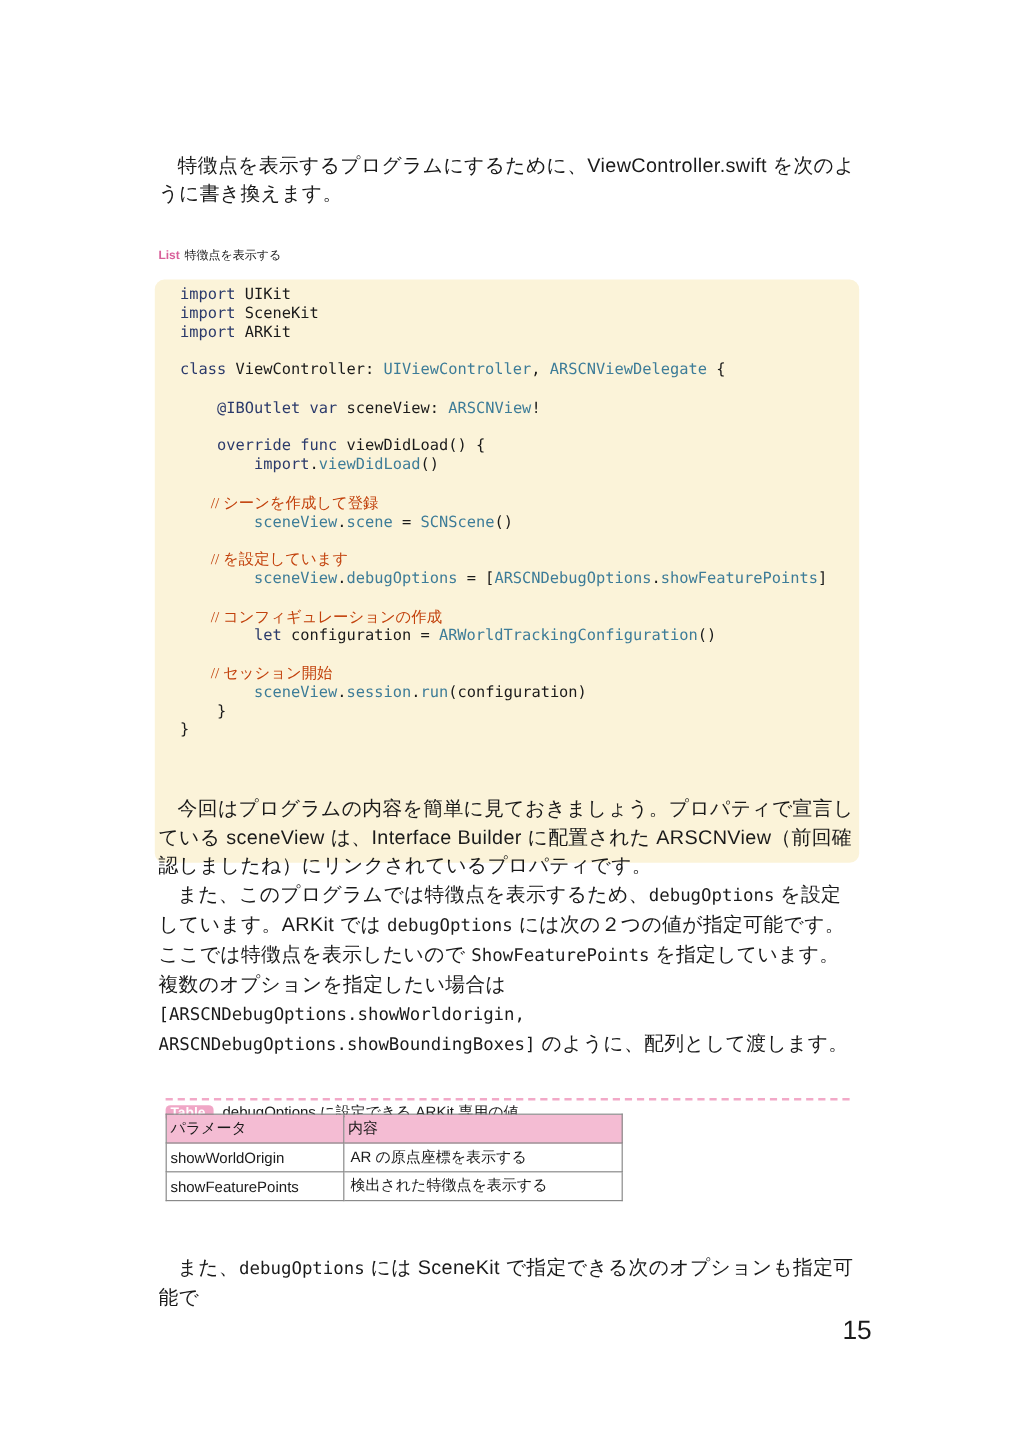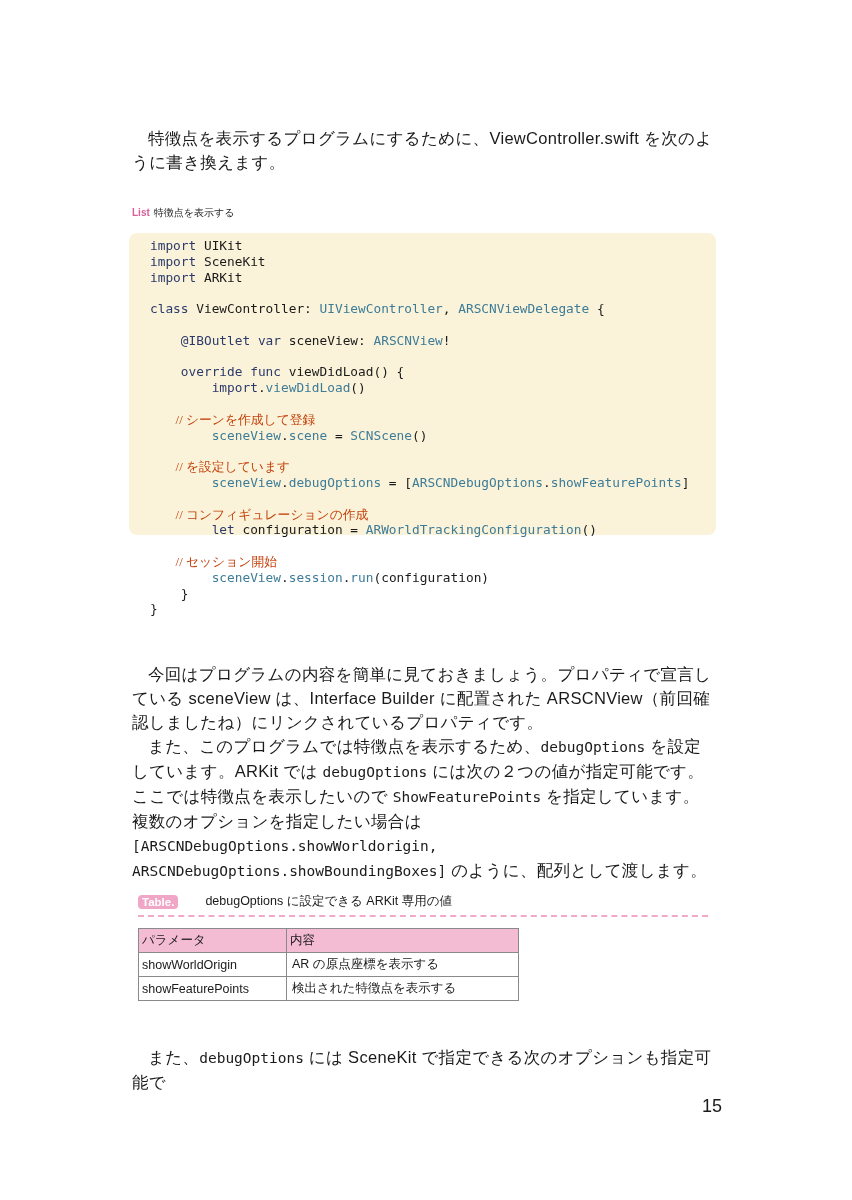--- a/index.html
+++ b/index.html
@@ -7,40 +7,40 @@
   body { position: relative; font-family: "Liberation Sans", "DejaVu Sans", sans-serif; color: #1a1a1a; overflow: hidden; }
 
   .para { position: absolute; left: 132px; width: 584px; font-size: 16.5px; line-height: 24px; letter-spacing: 0.3px; }
   .para p { text-indent: 16px; }
   .mono { font-family: "DejaVu Sans Mono", "Liberation Mono", monospace; font-size: 14.5px; letter-spacing: 0; }
 
   #intro { top: 126px; }
   #list-caption { position: absolute; left: 132px; top: 206px; font-size: 10px; }
   #list-caption .lbl { color: #d8609a; font-weight: bold; margin-right: 4px; }
 
-  #code-box { position: absolute; left: 129px; top: 233px; width: 587px; height: 302px; background: #fbf3d9; border-radius: 8px; padding: 5px 0 0 21px; }
+  #code-box { position: absolute; left: 129px; top: 233px; width: 587px; height: 486px; background: #fbf3d9; border-radius: 8px; padding: 5px 0 0 21px; }
   .code-line { font-family: "DejaVu Sans Mono", "Liberation Mono", monospace; font-size: 12.8px; line-height: 15.8px; height: 15.8px; white-space: pre; color: #1a1a1a; }
   .kw { color: #2b3a6b; }
   .ty { color: #3d7c98; }
   .cm { color: #c2410c; font-family: Liberation Serif, serif; }
 
   #body { top: 662px; }
 
-  #table-caption { position: absolute; left: 138px; top: 893px; font-size: 12.5px; display: flex; align-items: center; gap: 20px; }
+  #table-caption { position: absolute; left: 138px; top: 919px; font-size: 12.5px; display: flex; align-items: center; }
   #table-caption .badge { background: #f0a6c6; color: #fff; font-weight: bold; font-size: 11.5px; border-radius: 4px; padding: 1px 4px; margin-right: 7px; }
   #dash-line { position: absolute; left: 138px; top: 915px; width: 570px; border-top: 2px dashed #f2a9c8; }
 
   #param-table { position: absolute; left: 138px; top: 928px; width: 381px; border-collapse: collapse; font-size: 12.5px; }
   #param-table td, #param-table th { border: 1px solid #8a8a8a; height: 24px; padding: 0 3px; text-align: left; font-weight: normal; }
   #param-table th { background: #f4bcd3; }
   #param-table td:first-child, #param-table th:first-child { width: 148px; }
   #param-table td:last-child { padding-left: 5px; }
 
   #tail { top: 1045px; }
-  #page-number { position: absolute; left: 702px; top: 1096px; font-size: 18px; color: #1a1a1a; }
+  #page-number { position: absolute; left: 702px; top: 1096px; font-size: 22px; color: #1a1a1a; }
 </style>
 </head>
 <body>
 
 <div id="intro" class="para">
   <p>特徴点を表示するプログラムにするために、ViewController.swift を次のように書き換えます。</p>
 </div>
 
 <div id="list-caption">
   <span class="lbl">List</span><span>特徴点を表示する</span>

